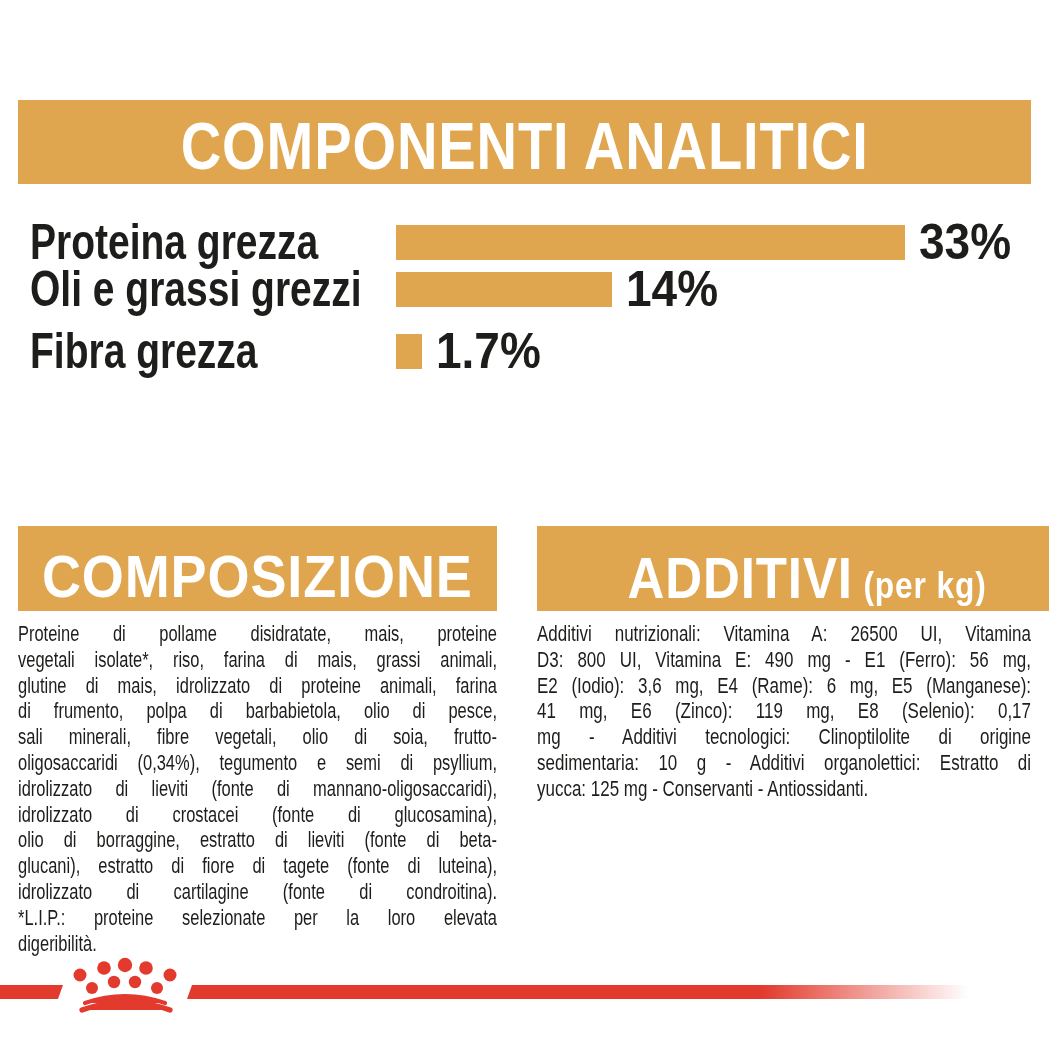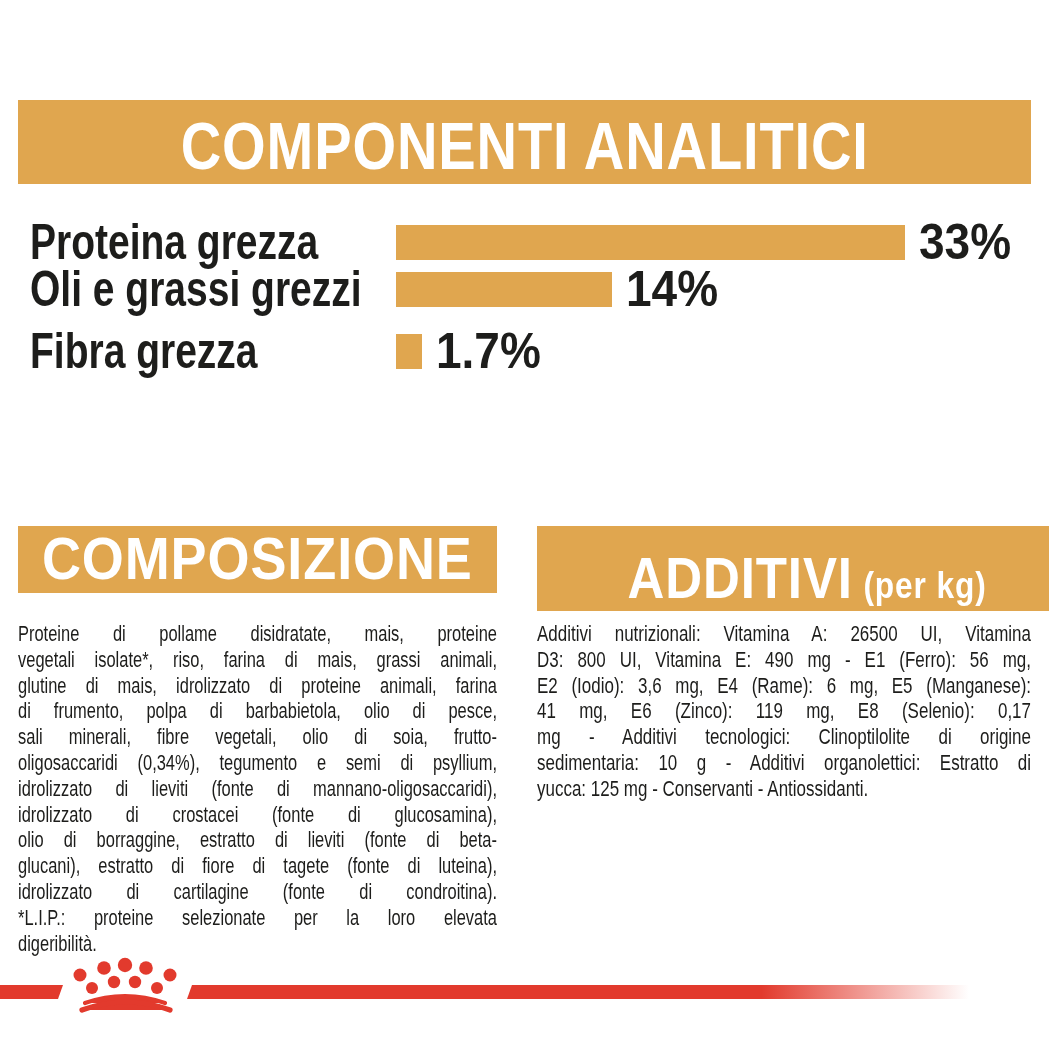--- a/index.html
+++ b/index.html
@@ -13,21 +13,21 @@
     position:absolute; background:var(--gold,#E0A64F);
     display:flex; align-items:flex-end; justify-content:center;
   }
   .banner-title {
     color:#fff; font-weight:bold; white-space:nowrap;
     transform:scaleX(0.85); transform-origin:center;
     letter-spacing:1px;
   }
   .banner-top   { left:18px; top:100px; width:1013px; height:84px; }
   .banner-top .banner-title { font-size:66px; }
-  .banner-left  { left:18px;  top:526px; width:479px; height:67px; }
+  .banner-left  { left:18px;  top:526px; width:479px; height:85px; }
   .banner-left .banner-title { font-size:60px; transform:scaleX(0.9); }
   .banner-right { left:537px; top:526px; width:540px; height:85px; }
   .banner-right .banner-title { font-size:58px; display:flex; align-items:baseline; gap:12px; transform:scaleX(0.88); }
   .banner-suffix { font-size:36px; font-weight:bold; }
   
   .chart-row { position:absolute; left:0; width:1049px; height:53px; }
   .chart-label {
     position:absolute; left:30px; top:0; font-size:50px; line-height:53px;
     font-weight:bold; white-space:nowrap;
     transform:scaleX(0.78); transform-origin:0 50%;

